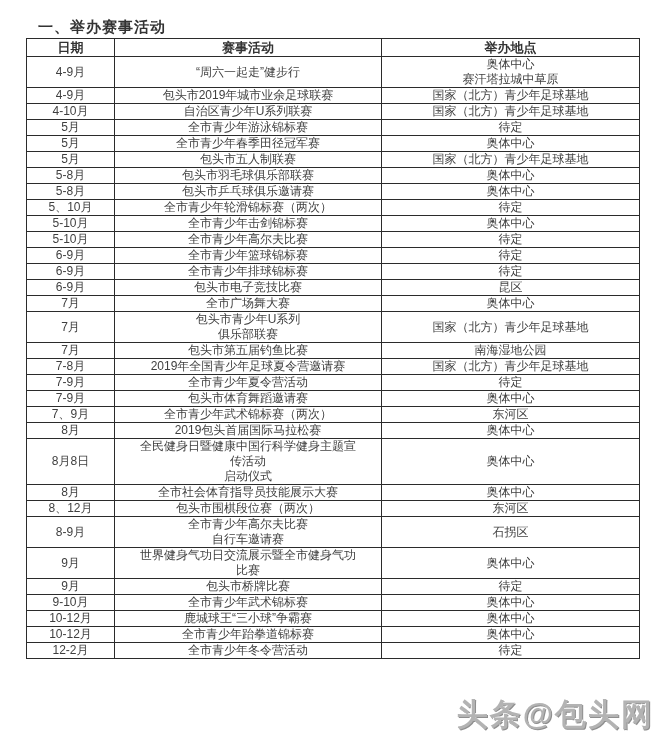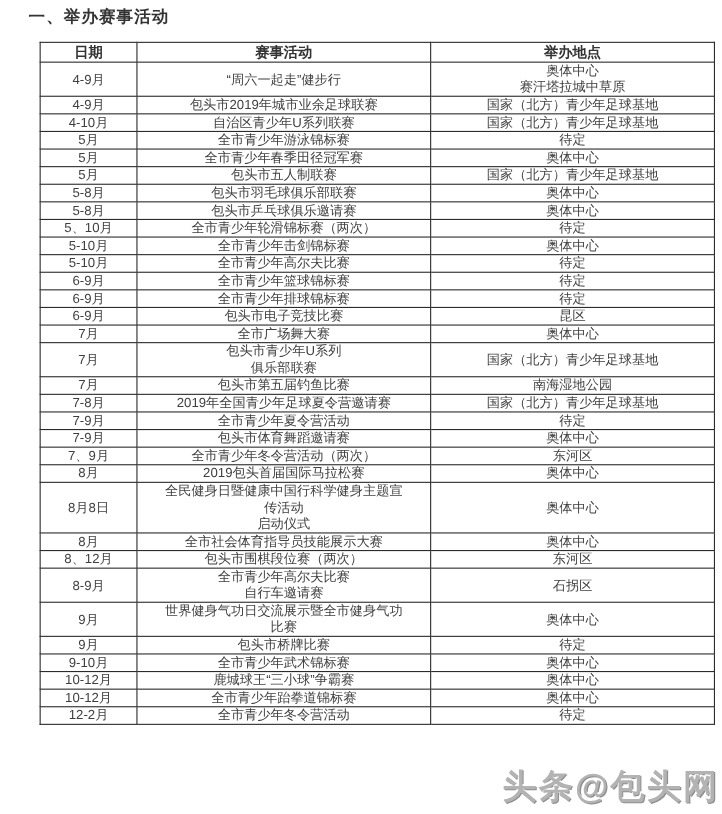--- a/index.html
+++ b/index.html
@@ -11,29 +11,29 @@
   }
   .page {
     position: relative;
     width: 656px; height: 740px;
     overflow: hidden;
     background: #ffffff;
   }
   .title {
     position: absolute;
     left: 26px; top: 6px;
-    margin: 0;
+    margin: 12px;
     font-size: 15px;
     font-weight: bold;
     color: #333333;
     letter-spacing: 1px;
   }
   table.events {
     position: absolute;
-    left: 36px; top: 38px;
+    left: 26px; top: 38px;
     width: 613px;
     border-collapse: collapse;
     table-layout: fixed;
   }
   col.c-date  { width: 88px;  }
   col.c-event { width: 267px; }
   col.c-venue { width: 258px; }
   .events th, .events td {
     border: 1px solid #2b2b2b;
     text-align: center;
@@ -305,21 +305,21 @@
           </td>
           <td>
             <div class="line">奥体中心</div>
           </td>
         </tr>
         <tr>
           <td>
             <div class="line">7、9月</div>
           </td>
           <td>
-            <div class="line">全市青少年冬令营活动（两次）</div>
+            <div class="line">全市青少年武术锦标赛（两次）</div>
           </td>
           <td>
             <div class="line">东河区</div>
           </td>
         </tr>
         <tr>
           <td>
             <div class="line">8月</div>
           </td>
           <td>

